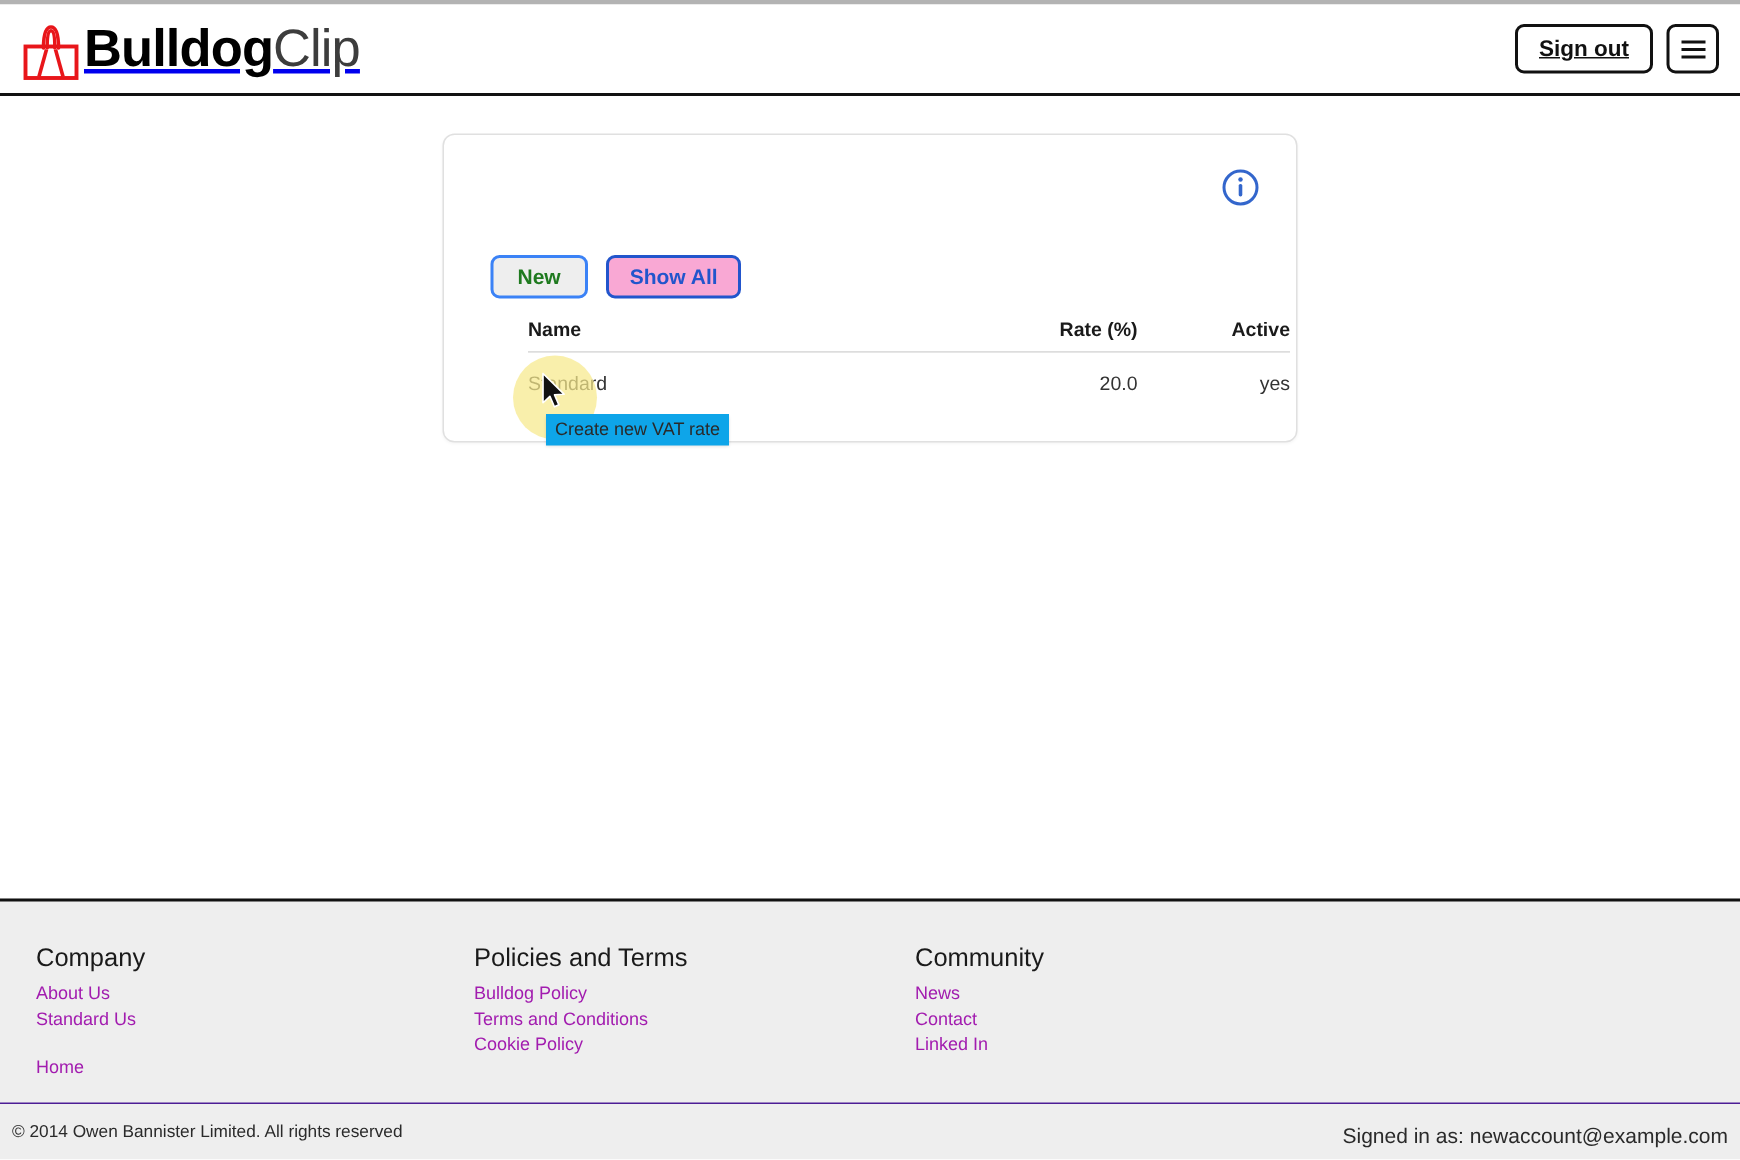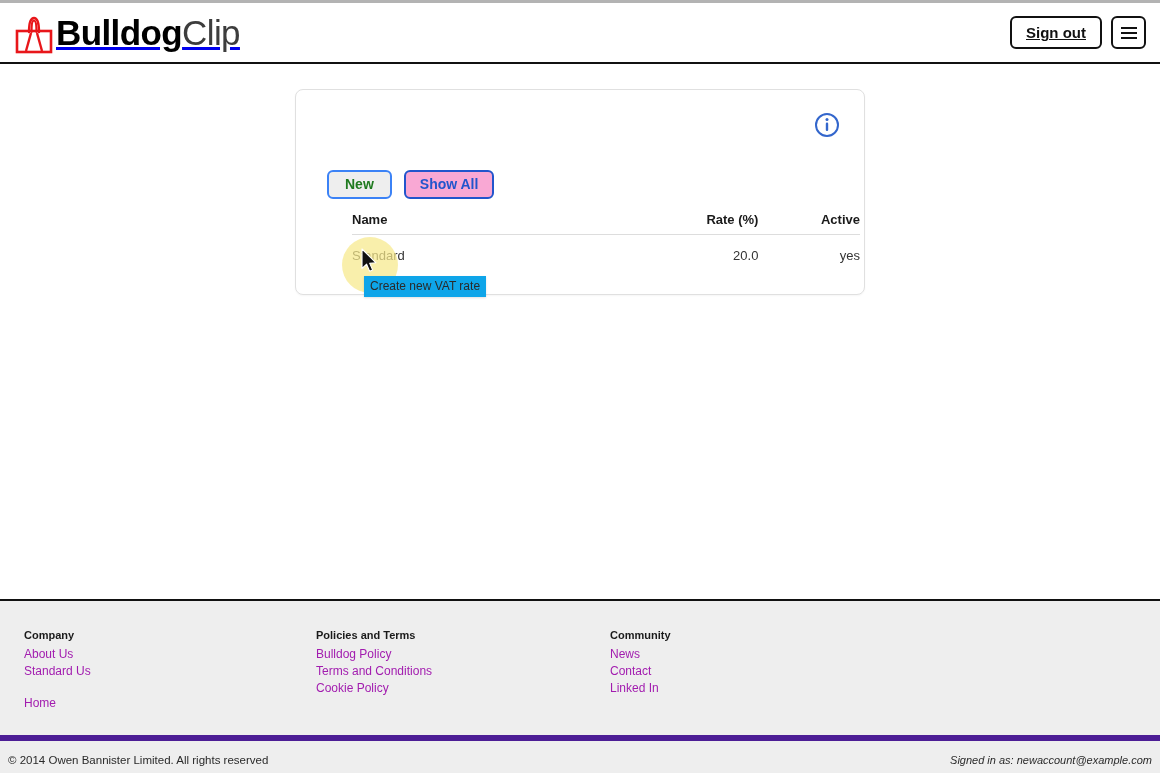--- a/index.html
+++ b/index.html
@@ -278,58 +278,57 @@
   .footer-col {
     position: absolute;
     top: 0;
   }
   .fc1 { left: 24px; }
   .fc2 { left: 316px; }
   .fc3 { left: 610px; }
   .fc4 { left: 901px; }
   .footer-col h4 {
     margin: 0 0 5px 0;
-    font-size: 11px;
-    font-weight: bold;
+    font-size: 17px;
+    font-weight: normal;
     color: #1a1a1a;
   }
   .footer-col a {
     display: block;
     font-size: 12px;
     line-height: 17px;
     color: #a21caf;
     text-decoration: none;
   }
   .footer-col a.spaced {
     margin-top: 15px;
   }
 
   .footer-bottom {
     position: absolute;
     left: 0;
     top: 134px;
     width: 1160px;
     height: 38px;
-    border-top: 6px solid #4c1d95;
+    border-top: 1px solid #4c1d95;
     box-sizing: border-box;
   }
   .copyright {
     position: absolute;
     left: 8px;
     top: 13px;
     font-size: 11.5px;
     color: #2a2a2a;
   }
   .signed-in {
     position: absolute;
     right: 8px;
     top: 13px;
-    font-size: 11px;
+    font-size: 14px;
     color: #2a2a2a;
-    font-style: italic;
   }
 </style>
 </head>
 <body>
 
 <div class="top-edge"></div>
 
 <header class="site-header">
   <div class="header-inner">
 

